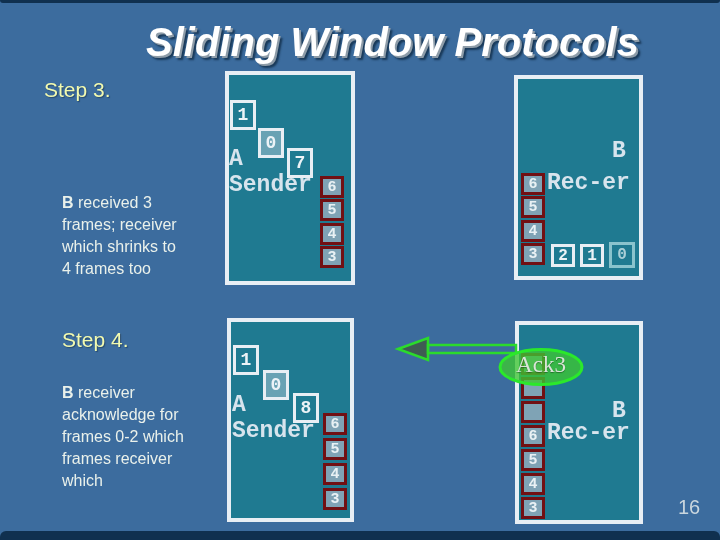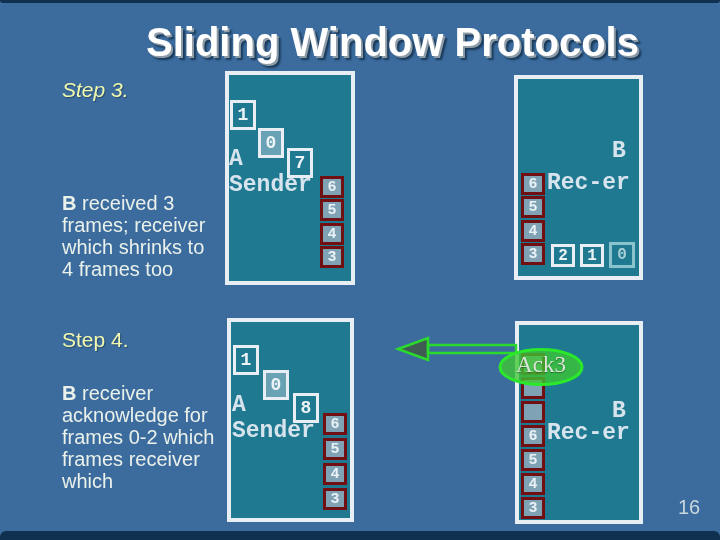--- a/index.html
+++ b/index.html
@@ -10,28 +10,29 @@
   }
   .strip { position:absolute; left:0; width:720px; background:#10304F; }
   .strip.top { top:0; height:3px; border-radius:0 0 4px 4px; }
   .strip.bottom { bottom:0; height:9px; border-radius:6px 6px 0 0; }
 
   .title {
     position:absolute; left:146px; top:20px; width:570px; margin:0;
     font-size:40px; font-weight:bold; color:#FFFFFF; letter-spacing:0px;
     text-shadow:2px 2px 0 #8E9CA8, 4px 4px 2px rgba(14,40,66,0.75);
     white-space:nowrap;
+    font-style:italic;
   }
 
   .step-label {
     position:absolute; font-size:21px; color:#F2FAB0;
     text-shadow:1px 1px 1px rgba(20,40,60,0.5);
   }
   .step-desc {
-    position:absolute; font-size:20px; line-height:22px; color:#EAF1EB;
+    position:absolute; font-size:16px; line-height:22px; color:#EAF1EB;
   }
   .step-desc b { font-weight:bold; }
 
   .panel {
     position:absolute; box-sizing:border-box;
     background:#1F7A91; border:4px solid #E8EEF4;
   }
 
   .mono {
     position:absolute; font-family:"Liberation Mono","DejaVu Sans Mono",monospace;
@@ -71,21 +72,21 @@
 </style>
 </head>
 <body>
 
 <div class="stage">
   <div class="strip top"></div>
   <div class="strip bottom"></div>
 
   <h1 class="title">Sliding Window Protocols</h1>
 
-  <div class="step-label" style="left:62px; top:78px;font-style:italic;">Step 3.</div>
+  <div class="step-label" style="left:44px; top:78px;">Step 3.</div>
 
   <div class="step-desc" style="left:62px; top:192px;">
     <div><b>B</b> <span>received 3</span></div>
     <div>frames; receiver</div>
     <div>which shrinks to</div>
     <div>4 frames too</div>
   </div>
 
   <div class="panel" style="left:225px; top:71px; width:130px; height:214px;"></div>
   <div class="nbox lg" style="left:230px; top:100px;">1</div>

